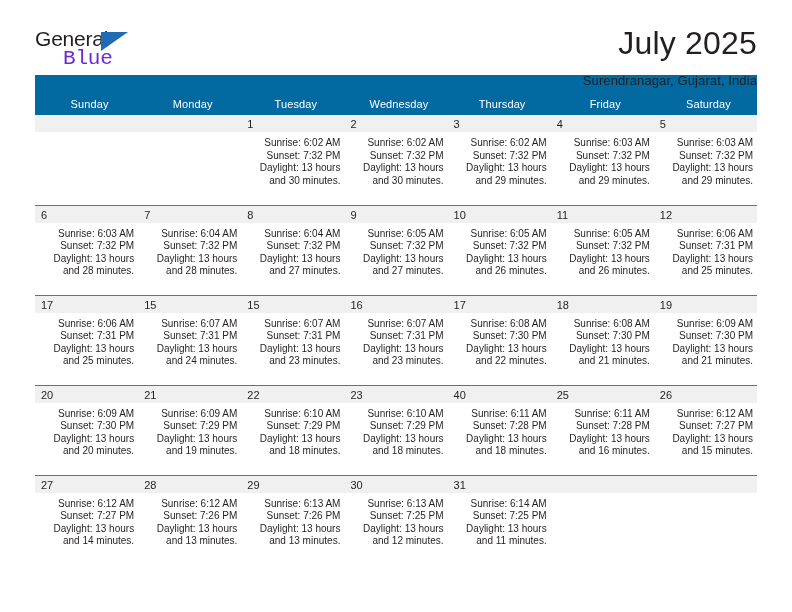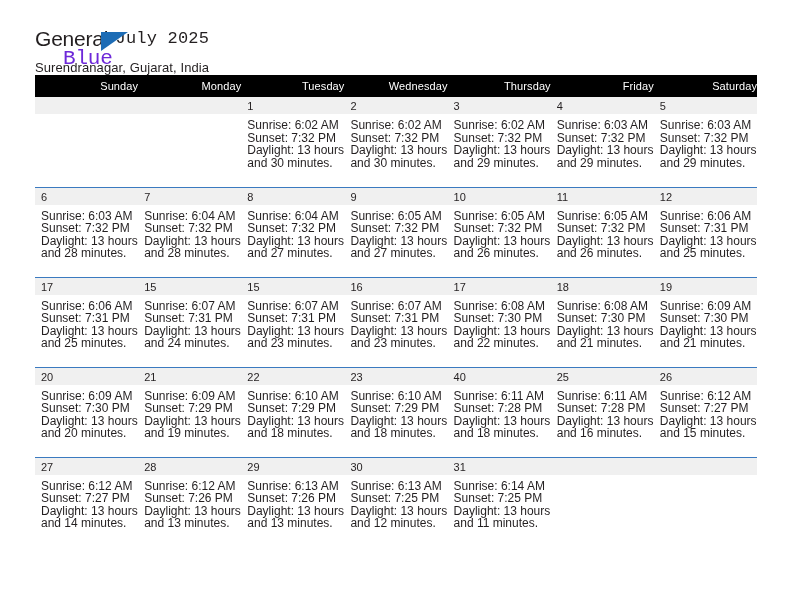--- a/index.html
+++ b/index.html
@@ -17,21 +17,20 @@
     padding: 0 35px;
   }
 
   
   .topbar {
     display: flex;
     align-items: flex-start;
     justify-content: space-between;
     padding-top: 27px;
     height: 75px;
-    flex-direction: column;
   }
   .logo {
     position: relative;
     width: 110px;
     height: 46px;
     user-select: none;
   }
   .logo-general {
     position: absolute;
     left: 0; top: 0;
@@ -50,47 +49,46 @@
   .logo-blue {
     position: absolute;
     left: 28px; top: 20px;
     font-size: 21px;
     letter-spacing: -0.2px;
     color: #6d28d9;
     font-family: Liberation Mono, monospace;
   }
   .title-block { text-align: right; }
   .cal-title {
-    font-size: 17px;
+    font-size: 32px;
     font-weight: normal;
     color: #231f20;
     line-height: 1.05;
     letter-spacing: 0.2px;
-    font-family: Liberation Mono, monospace;
   }
   .cal-subtitle {
     font-size: 13px;
     color: #231f20;
     margin-top: 12px;
     letter-spacing: 0.1px;
   }
 
   
   .cal {
     width: 722px;
     border-collapse: collapse;
     table-layout: fixed;
   }
   .cal th {
-    background: #000000;
+    background: #0369a1;
     color: #ffffff;
     font-size: 11px;
     font-weight: normal;
-    text-align: right;
-    padding: 5px 0 5px 6px;
+    text-align: center;
+    padding: 23px 0 5px 6px;
     height: 21px;
     letter-spacing: 0.1px;
   }
   .cal td {
     vertical-align: top;
     width: 103.14px;
     height: 90px;
     padding: 0;
     border-top: 1px solid #3b7ac0;
     background: #ffffff;
@@ -99,23 +97,24 @@
   .daynum-band {
     background: #f0f0f0;
     height: 17px;
     padding: 1px 0 0 6px;
     font-size: 11px;
     color: #231f20;
     line-height: 16px;
   }
   .cell-body {
     padding: 5px 4px 0 6px;
-    font-size: 12px;
+    font-size: 10px;
     line-height: 12.6px;
     color: #231f20;
+    text-align: right;
   }
   .cell-body div { white-space: nowrap; }
   td.blank .cell-body { visibility: hidden; }
 </style>
 </head>
 <body>
 
 <div class="page">
 
   <div class="topbar">

